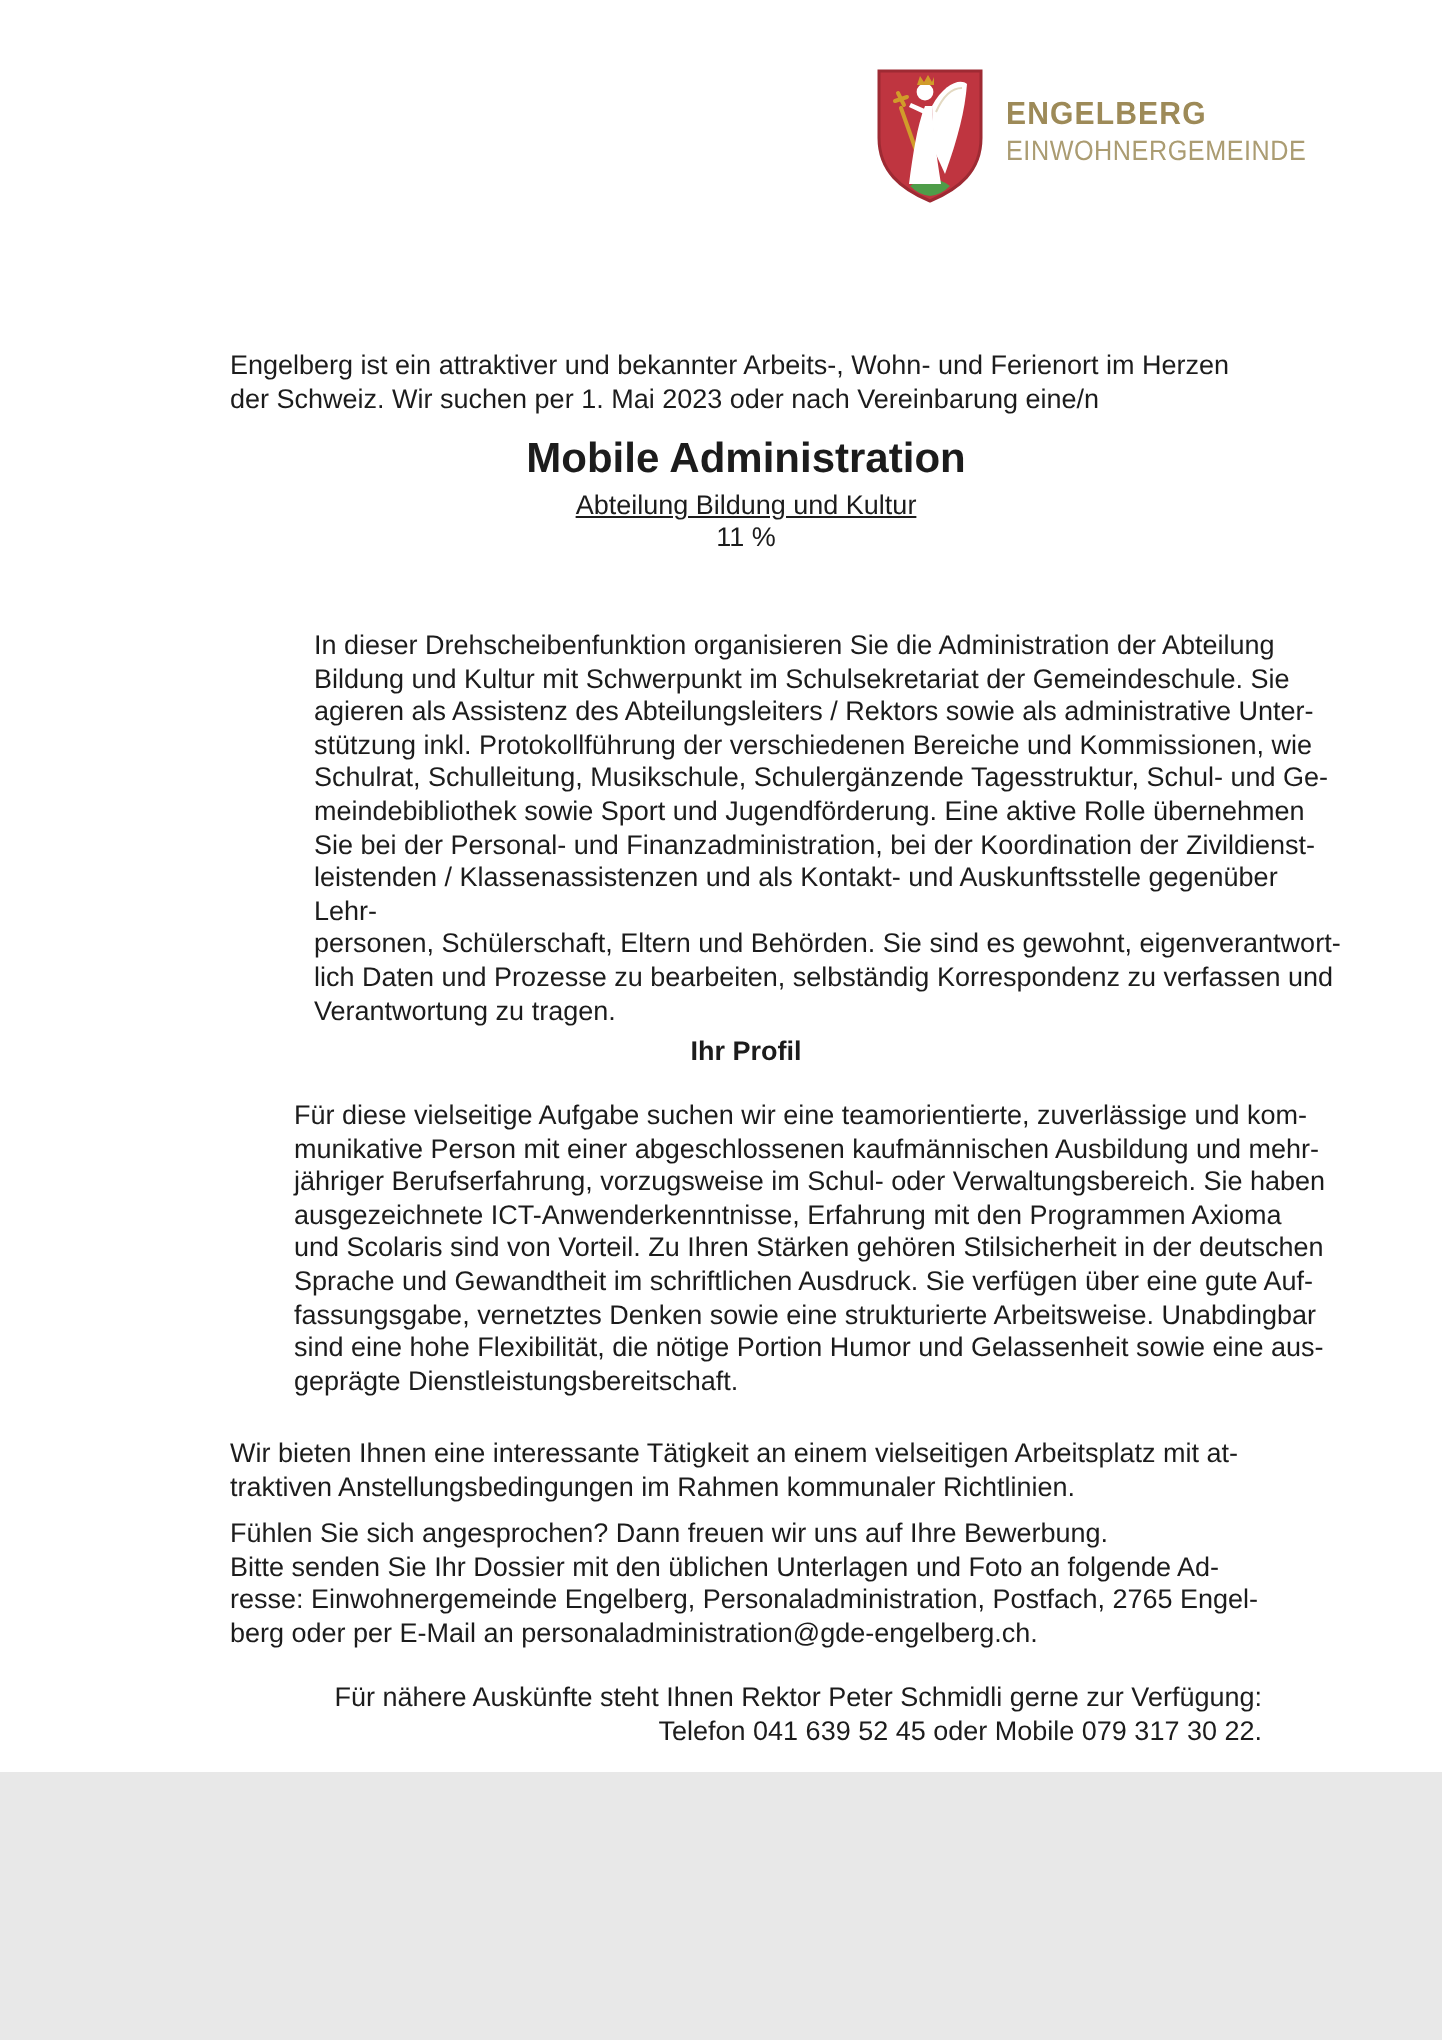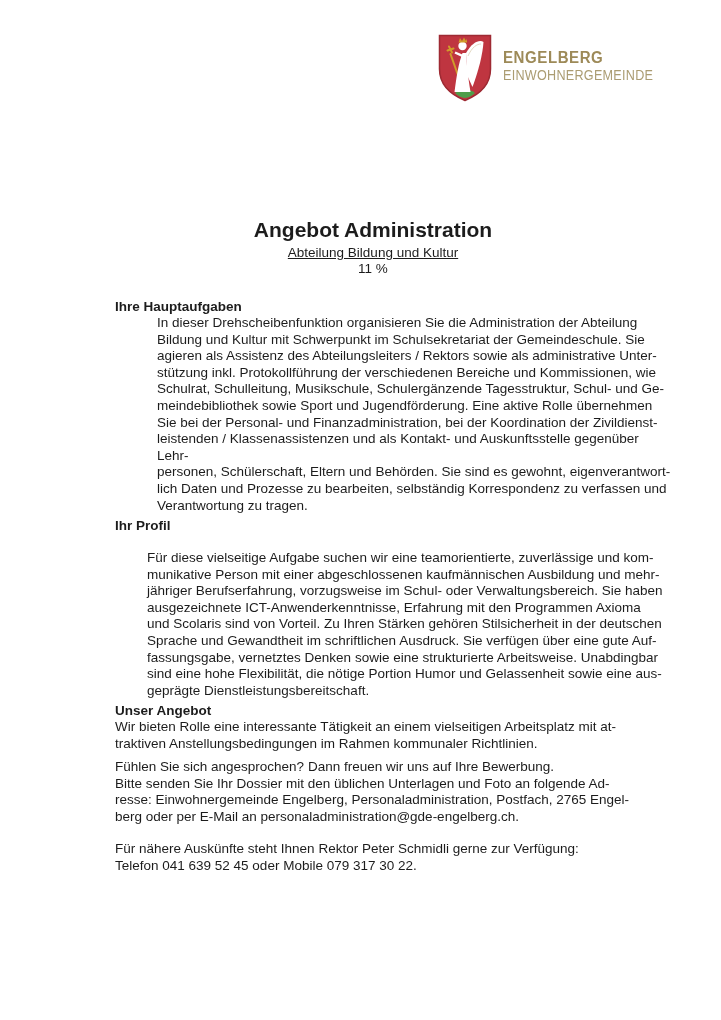--- a/index.html
+++ b/index.html
@@ -1,20 +1,20 @@
 <!DOCTYPE html>
 <html lang="de"><head>
 <meta charset="utf-8">
 <style>
   * { margin: 0; padding: 0; box-sizing: border-box; }
   html, body { background: #e8e8e8; }
   .page {
     position: relative;
     width: 721px;
-    height: 1020px;
+    height: 886px;
     margin: 0 auto;
     background: #ffffff;
     font-family: "Liberation Sans", "DejaVu Sans", sans-serif;
     color: #1c1c1c;
     overflow: hidden;
   }
   
   .logo {
     position: absolute;
     top: 33px;
@@ -53,26 +53,26 @@
   }
   .para { white-space: pre-line; }
   .center { text-align: center; }
   .intro       { top: 175px; }
   .job-title   { top: 217px; font-size: 21px; line-height: 25px; font-weight: bold; }
   .job-sub     { top: 245px; text-decoration: underline; }
   .workload    { top: 261px; }
   .head        { font-weight: bold; }
   .h-haupt     { top: 299px; }
   .b-haupt     { top: 315px; margin-left: 42px; }
-  .h-profil    { top: 518px; }
+  .h-profil    { top: 518px; text-align: center; }
   .b-profil    { top: 550px; margin-left: 32px; }
   .h-angebot   { top: 703px; }
   .b-angebot   { top: 719px; }
   .b-apply     { top: 759px; }
-  .b-contact   { top: 841px; }
+  .b-contact   { top: 841px; text-align: right; }
 </style>
 </head>
 <body>
 
 <div class="page">
 
   <div class="logo">
     <span>
       <svg width="56" height="70" viewBox="0 0 56 70" aria-hidden="true">
 
@@ -98,26 +98,27 @@
 
         <path d="M21.5 9.5 L23 5 L25 8 L27 4.5 L29 8 L30 5.5 L30 9.5 Z" fill="#d19c2a"></path>
       </svg>
     </span>
     <div class="logo-text">
       <div class="logo-name">ENGELBERG</div>
       <div class="logo-sub">EINWOHNERGEMEINDE</div>
     </div>
   </div>
 
+  <div class="block intro para">Engelberg ist ein attraktiver und bekannter Arbeits-, Wohn- und Ferienort im Herzen
+der Schweiz. Wir suchen per 1. Mai 2023 oder nach Vereinbarung eine/n</div>
 
-  <div class="block job-title center">Angebot Administration</div>
+  <div class="block job-title center">Mobile Administration</div>
   <div class="block job-sub center">Abteilung Bildung und Kultur</div>
   <div class="block workload center">11 %</div>
 
-  <div class="block head h-haupt">Ihre Hauptaufgaben</div>
   <div class="block para b-haupt">In dieser Drehscheibenfunktion organisieren Sie die Administration der Abteilung
 Bildung und Kultur mit Schwerpunkt im Schulsekretariat der Gemeindeschule. Sie
 agieren als Assistenz des Abteilungsleiters / Rektors sowie als administrative Unter-
 stützung inkl. Protokollführung der verschiedenen Bereiche und Kommissionen, wie
 Schulrat, Schulleitung, Musikschule, Schulergänzende Tagesstruktur, Schul- und Ge-
 meindebibliothek sowie Sport und Jugendförderung. Eine aktive Rolle übernehmen
 Sie bei der Personal- und Finanzadministration, bei der Koordination der Zivildienst-
 leistenden / Klassenassistenzen und als Kontakt- und Auskunftsstelle gegenüber Lehr-
 personen, Schülerschaft, Eltern und Behörden. Sie sind es gewohnt, eigenverantwort-
 lich Daten und Prozesse zu bearbeiten, selbständig Korrespondenz zu verfassen und
@@ -127,22 +128,21 @@
   <div class="block para b-profil">Für diese vielseitige Aufgabe suchen wir eine teamorientierte, zuverlässige und kom-
 munikative Person mit einer abgeschlossenen kaufmännischen Ausbildung und mehr-
 jähriger Berufserfahrung, vorzugsweise im Schul- oder Verwaltungsbereich. Sie haben
 ausgezeichnete ICT-Anwenderkenntnisse, Erfahrung mit den Programmen Axioma
 und Scolaris sind von Vorteil. Zu Ihren Stärken gehören Stilsicherheit in der deutschen
 Sprache und Gewandtheit im schriftlichen Ausdruck. Sie verfügen über eine gute Auf-
 fassungsgabe, vernetztes Denken sowie eine strukturierte Arbeitsweise. Unabdingbar
 sind eine hohe Flexibilität, die nötige Portion Humor und Gelassenheit sowie eine aus-
 geprägte Dienstleistungsbereitschaft.</div>
 
-  <div class="block head h-angebot">Unser Angebot</div>
-  <div class="block para b-angebot">Wir bieten Rolle eine interessante Tätigkeit an einem vielseitigen Arbeitsplatz mit at-
+  <div class="block para b-angebot">Wir bieten Ihnen eine interessante Tätigkeit an einem vielseitigen Arbeitsplatz mit at-
 traktiven Anstellungsbedingungen im Rahmen kommunaler Richtlinien.</div>
 
   <div class="block para b-apply">Fühlen Sie sich angesprochen? Dann freuen wir uns auf Ihre Bewerbung.
 Bitte senden Sie Ihr Dossier mit den üblichen Unterlagen und Foto an folgende Ad-
 resse: Einwohnergemeinde Engelberg, Personaladministration, Postfach, 2765 Engel-
 berg oder per E-Mail an personaladministration@gde-engelberg.ch.</div>
 
   <div class="block para b-contact">Für nähere Auskünfte steht Ihnen Rektor Peter Schmidli gerne zur Verfügung:
 Telefon 041 639 52 45 oder Mobile 079 317 30 22.</div>
 

